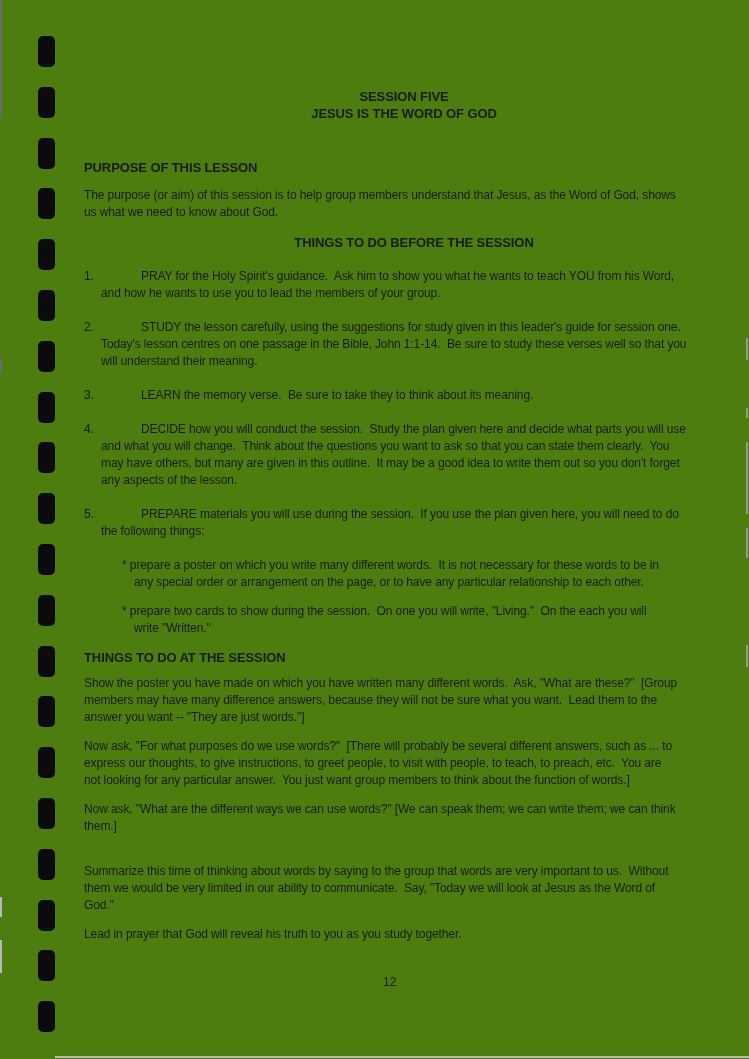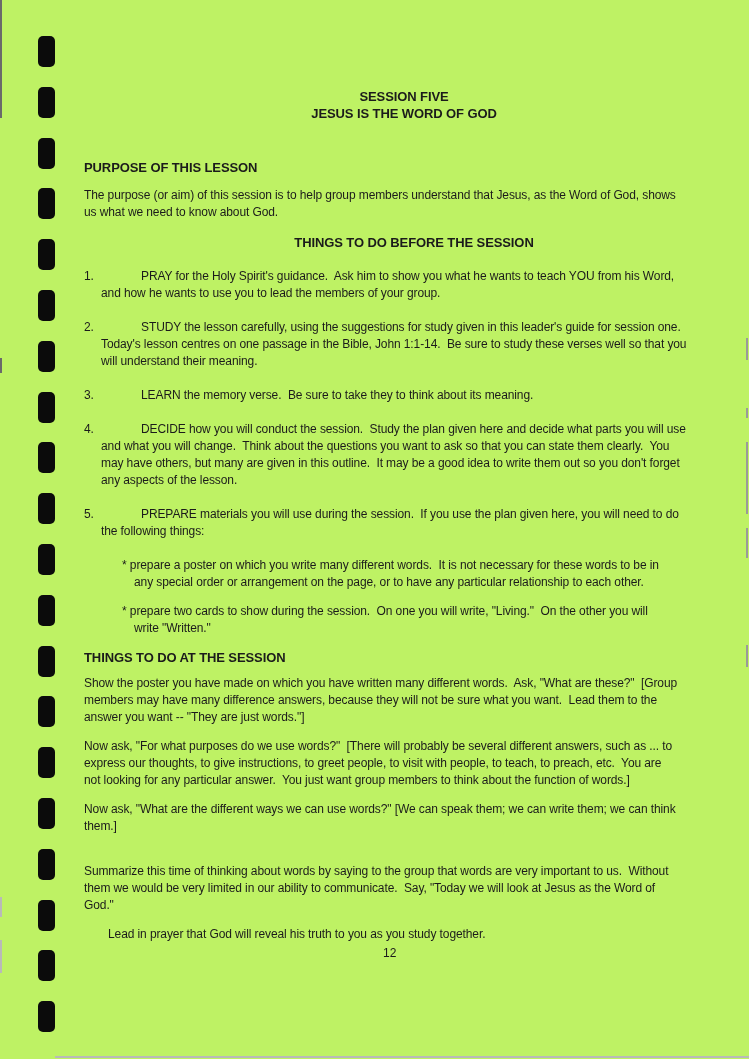--- a/index.html
+++ b/index.html
@@ -4,21 +4,21 @@
 <style>
   html, body {
     margin: 0;
     padding: 0;
     background: #e8e8e8;
   }
   .page {
     position: relative;
     width: 749px;
     height: 1059px;
-    background: #bef264;
+    background: #4d7c0f;
     overflow: hidden;
     font-family: "Liberation Sans", sans-serif;
     color: #1b1b1b;
   }
   
   .binding-hole {
     position: absolute;
     left: 38px;
     width: 17px;
     height: 31px;
@@ -72,21 +72,21 @@
   }
   .bullet {
     margin-top: 12px;
     padding-left: 50px;
     text-indent: -12px;
     white-space: pre-wrap;
   }
   .pageno {
     position: absolute;
     left: 383px;
-    top: 946px;
+    top: 975px;
     font-size: 12px;
   }
 </style>
 </head>
 <body>
 
 <div class="page">
 
   <div class="artifact" style="left:0; top:0; width:2px; height:118px;"></div>
   <div class="artifact" style="left:0; top:358px; width:2px; height:15px;"></div>
@@ -158,35 +158,35 @@
 any aspects of the lesson.</p>
     </div>
     <div class="item">
       <span class="num">5.</span>
       <p class="para">PREPARE materials you will use during the session.  If you use the plan given here, you will need to do
 the following things:</p>
     </div>
 
     <p class="bullet">* prepare a poster on which you write many different words.  It is not necessary for these words to be in
 any special order or arrangement on the page, or to have any particular relationship to each other.</p>
-    <p class="bullet">* prepare two cards to show during the session.  On one you will write, "Living."  On the other you will
+    <p class="bullet">* prepare two cards to show during the session.  On one you will write, "Living."  On the each you will
 write "Written."</p>
 
     <h2 class="h-at">THINGS TO DO AT THE SESSION</h2>
 
     <p class="para" style="margin-top:9px;">Show the poster you have made on which you have written many different words.  Ask, "What are these?"  [Group
 members may have many difference answers, because they will not be sure what you want.  Lead them to the
 answer you want -- "They are just words."]</p>
     <p class="para" style="margin-top:12px;">Now ask, "For what purposes do we use words?"  [There will probably be several different answers, such as ... to
 express our thoughts, to give instructions, to greet people, to visit with people, to teach, to preach, etc.  You are
 not looking for any particular answer.  You just want group members to think about the function of words.]</p>
     <p class="para" style="margin-top:12px;">Now ask, "What are the different ways we can use words?" [We can speak them; we can write them; we can think
 them.]</p>
     <p class="para" style="margin-top:28px;">Summarize this time of thinking about words by saying to the group that words are very important to us.  Without
 them we would be very limited in our ability to communicate.  Say, "Today we will look at Jesus as the Word of
 God."</p>
-    <p class="para" style="margin-top:12px;margin-left:24px;">Lead in prayer that God will reveal his truth to you as you study together.</p>
+    <p class="para" style="margin-top:12px;">Lead in prayer that God will reveal his truth to you as you study together.</p>
 
   </main>
 
   <div class="pageno">12</div>
 
 </div>
 
 </body></html>

